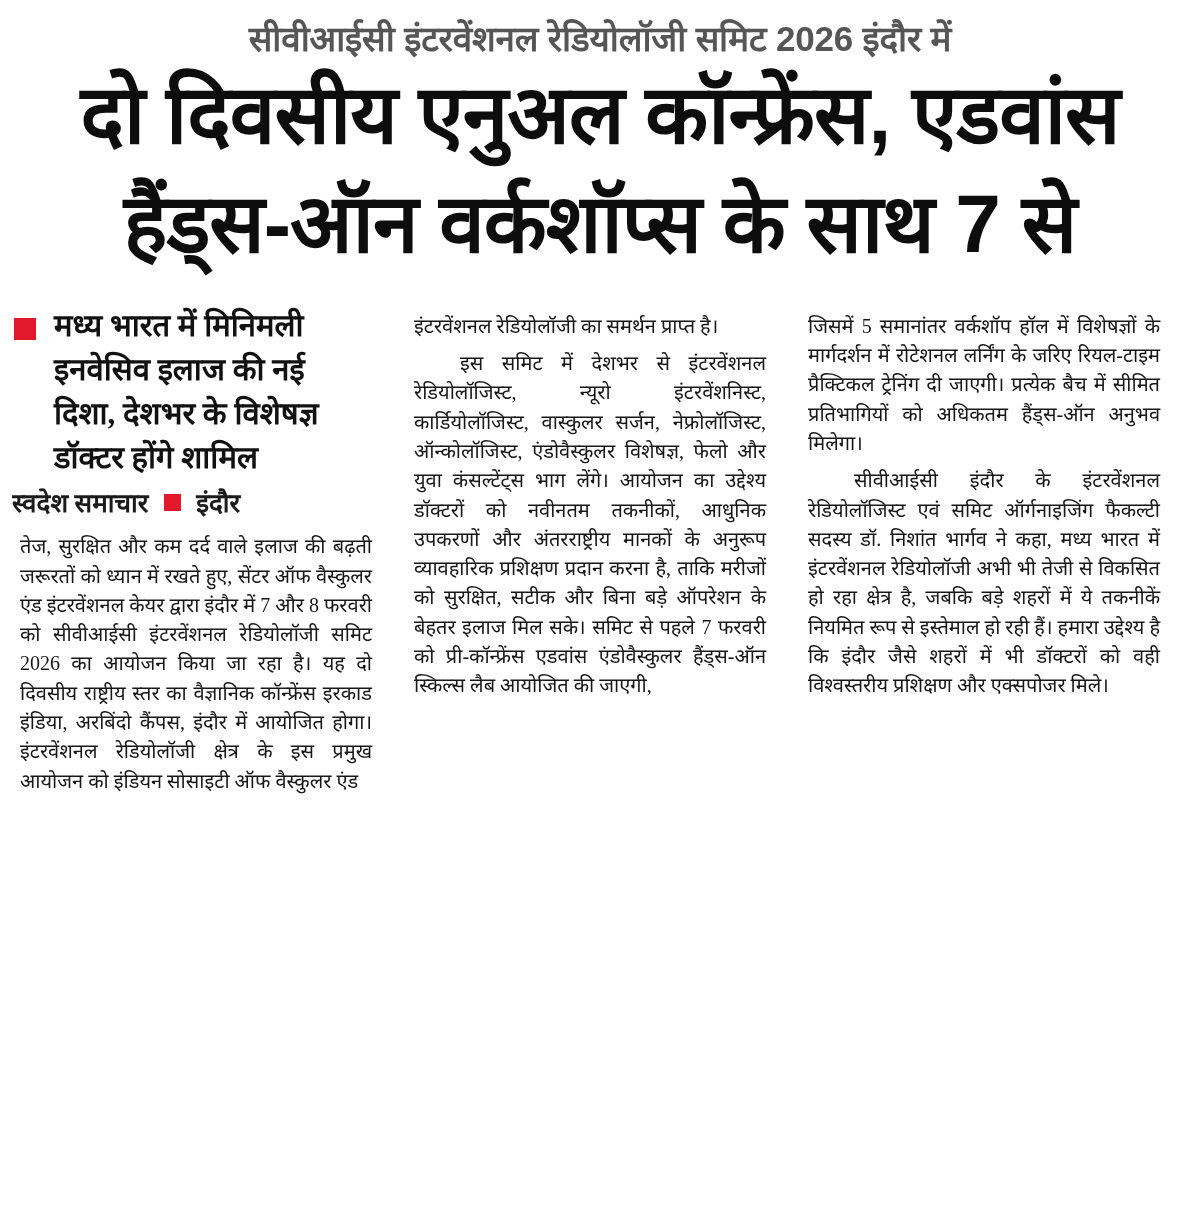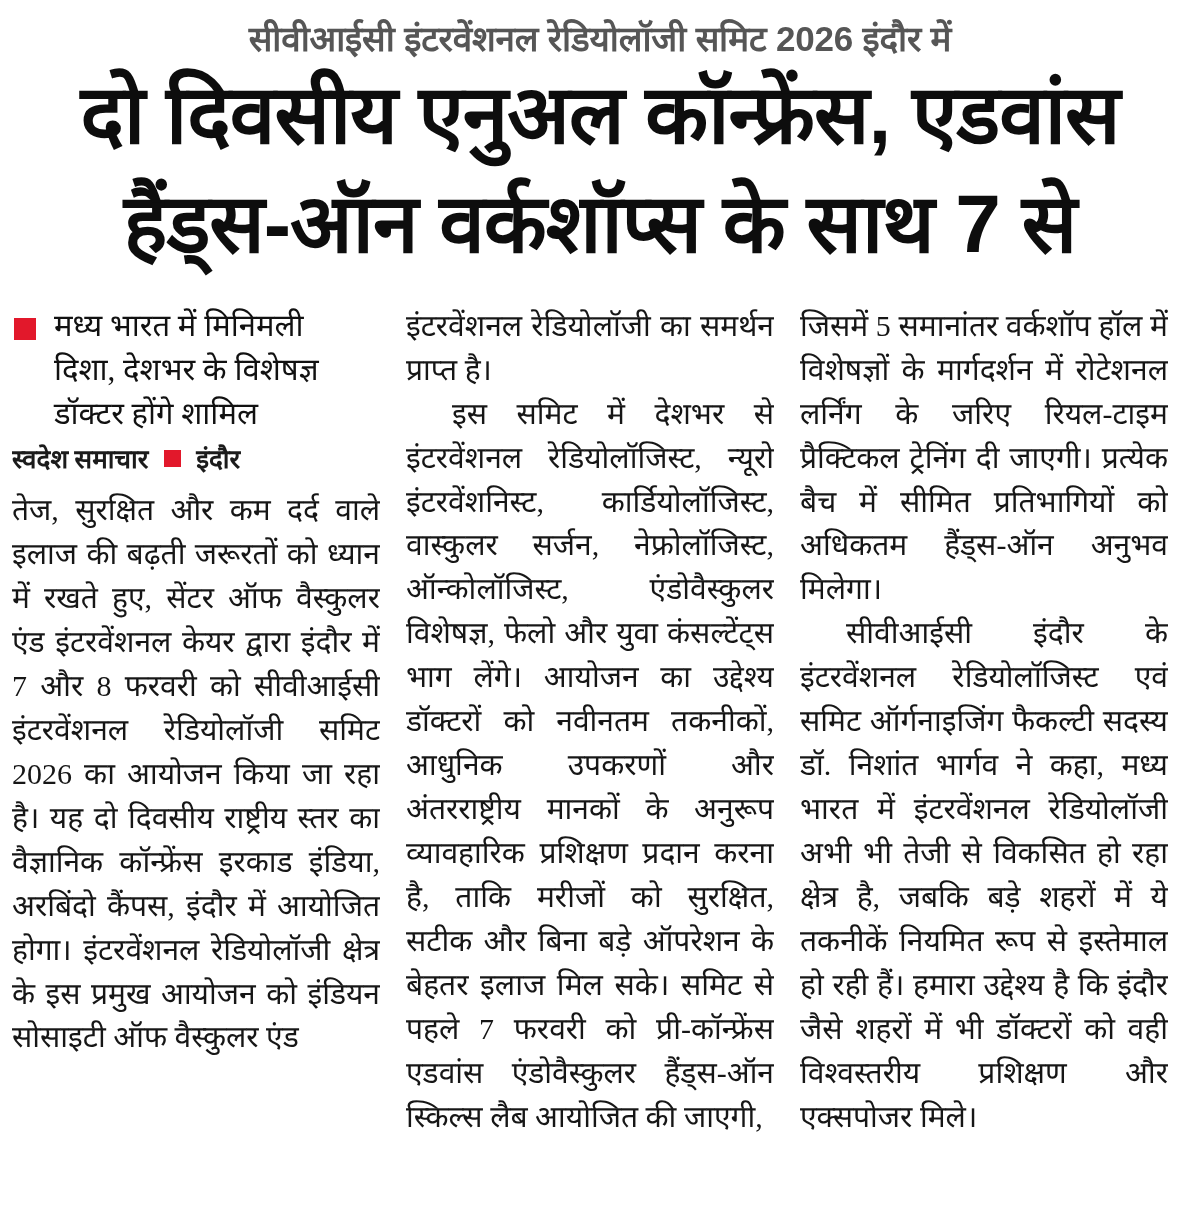--- a/index.html
+++ b/index.html
@@ -63,21 +63,21 @@
   .col {
     width: 368px;
     flex: 0 0 368px;
     overflow: hidden;
     height: 848px;
   }
 
   
   .subhead {
     font-family: "Liberation Serif", "DejaVu Serif", serif;
-    font-weight: normal;
+    font-weight: bold;
     font-size: 31px;
     line-height: 1.42;
     color: #111;
     margin: 0 0 2px 0;
     text-align: left;
   }
   .subhead .sh-line {
     display: block;
     white-space: nowrap;
     padding-left: 42px;
@@ -104,23 +104,23 @@
   .byline .sep-square {
     display: inline-block;
     width: 17px;
     height: 17px;
     background: #e2182b;
     margin: 0 9px;
     vertical-align: 1px;
   }
 
   p.body-par {
-    margin: 0;
+    margin: 8px;
     font-family: "Liberation Serif", "DejaVu Serif", serif;
-    font-size: 30px;
+    font-size: 20px;
     line-height: 1.465;
     text-align: justify;
     text-justify: inter-word;
     color: #161616;
     hyphens: none;
   }
   p.body-par + p.body-par {
     text-indent: 46px;
   }
   p.body-par.first-par {
@@ -140,20 +140,21 @@
   </div>
 
   <div class="columns">
 
     <div class="col">
       <div class="subhead">
         <span class="sh-line">
           <span class="bullet-square"></span>
           <span>मध्य भारत में मिनिमली</span>
         </span>
+        <span class="sh-line">इनवेसिव इलाज की नई</span>
         <span class="sh-line">दिशा, देशभर के विशेषज्ञ</span>
         <span class="sh-line">डॉक्टर होंगे शामिल</span>
       </div>
 
       <div class="byline">
         <span>स्वदेश समाचार</span>
         <span class="sep-square"></span>
         <span>इंदौर</span>
       </div>
 

